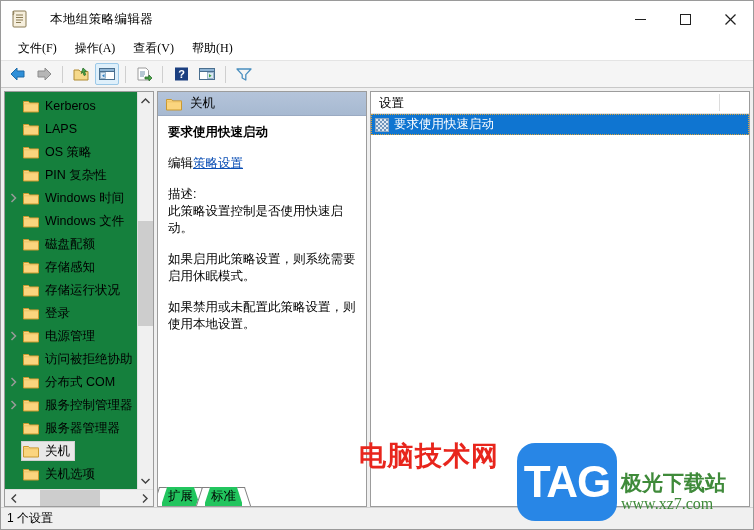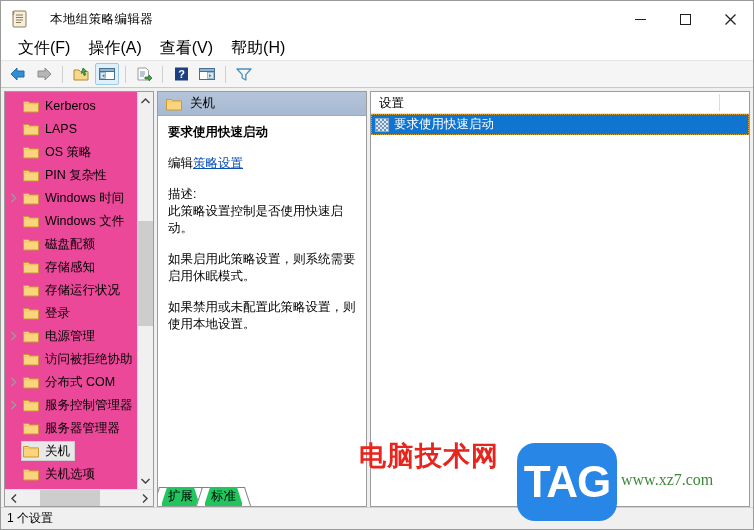--- a/index.html
+++ b/index.html
@@ -45,23 +45,24 @@
   .winbtn svg { display:block; }
   
   #menubar {
     height: 24px; min-height: 24px;
     background: #ffffff;
     display: flex; align-items: center;
     padding-left: 8px;
     border-bottom: 1px solid #e4e4e4;
   }
   .menu-item {
-    font-size: 16px; color: #000;
+    font-size: 12px; color: #000;
     padding: 2px 9px;
     white-space: nowrap;
+    font-family: Liberation Serif, serif;
   }
   
   #toolbar {
     height: 27px; min-height: 27px;
     background: #f5f5f5;
     display: flex; align-items: center;
     padding-left: 5px;
     border-bottom: 1px solid #c8c8c8;
     gap: 2px;
   }
@@ -84,21 +85,21 @@
   #body {
     flex: 1 1 auto;
     display: flex;
     background: #f0f0f0;
     padding: 3px 3px 0 3px;
     min-height: 0;
   }
   
   #tree-pane {
     width: 150px; min-width: 150px;
-    background: #ec4899;
+    background: #15803d;
     border: 1px solid #9c9c9c;
     display: flex; flex-direction: column;
     position: relative;
     overflow: hidden;
   }
   #tree-scrollwrap { flex: 1 1 auto; display: flex; min-height: 0; }
   #tree-list {
     flex: 1 1 auto;
     position: relative;
     overflow: hidden;
@@ -700,16 +701,17 @@
     <span>1 个设置</span>
   </div>
 
   <div class="wm" id="wm-tagxp">
     <div class="wm-cn">电脑技术网</div>
   </div>
   <div class="wm" id="wm-tag">
     <span>TAG</span>
   </div>
   <div class="wm" id="wm-xz7">
+    <div class="wm-cn2">极光下载站</div>
     <div class="wm-url2">www.xz7.com</div>
   </div>
 
 </div>
 
 </body></html>

